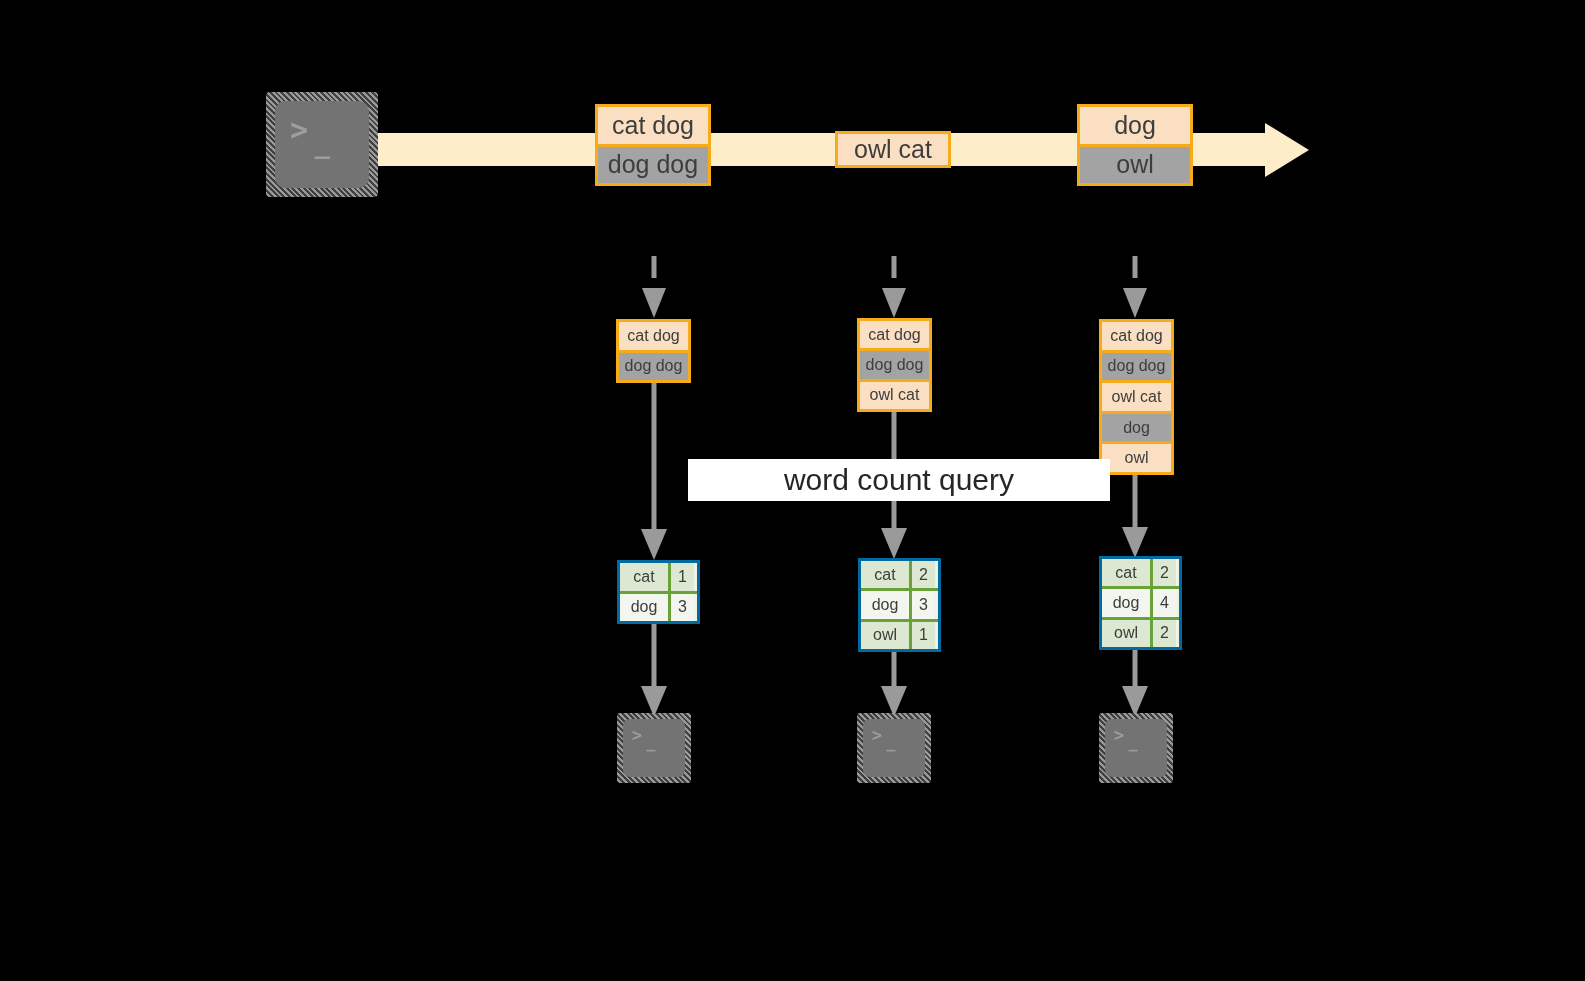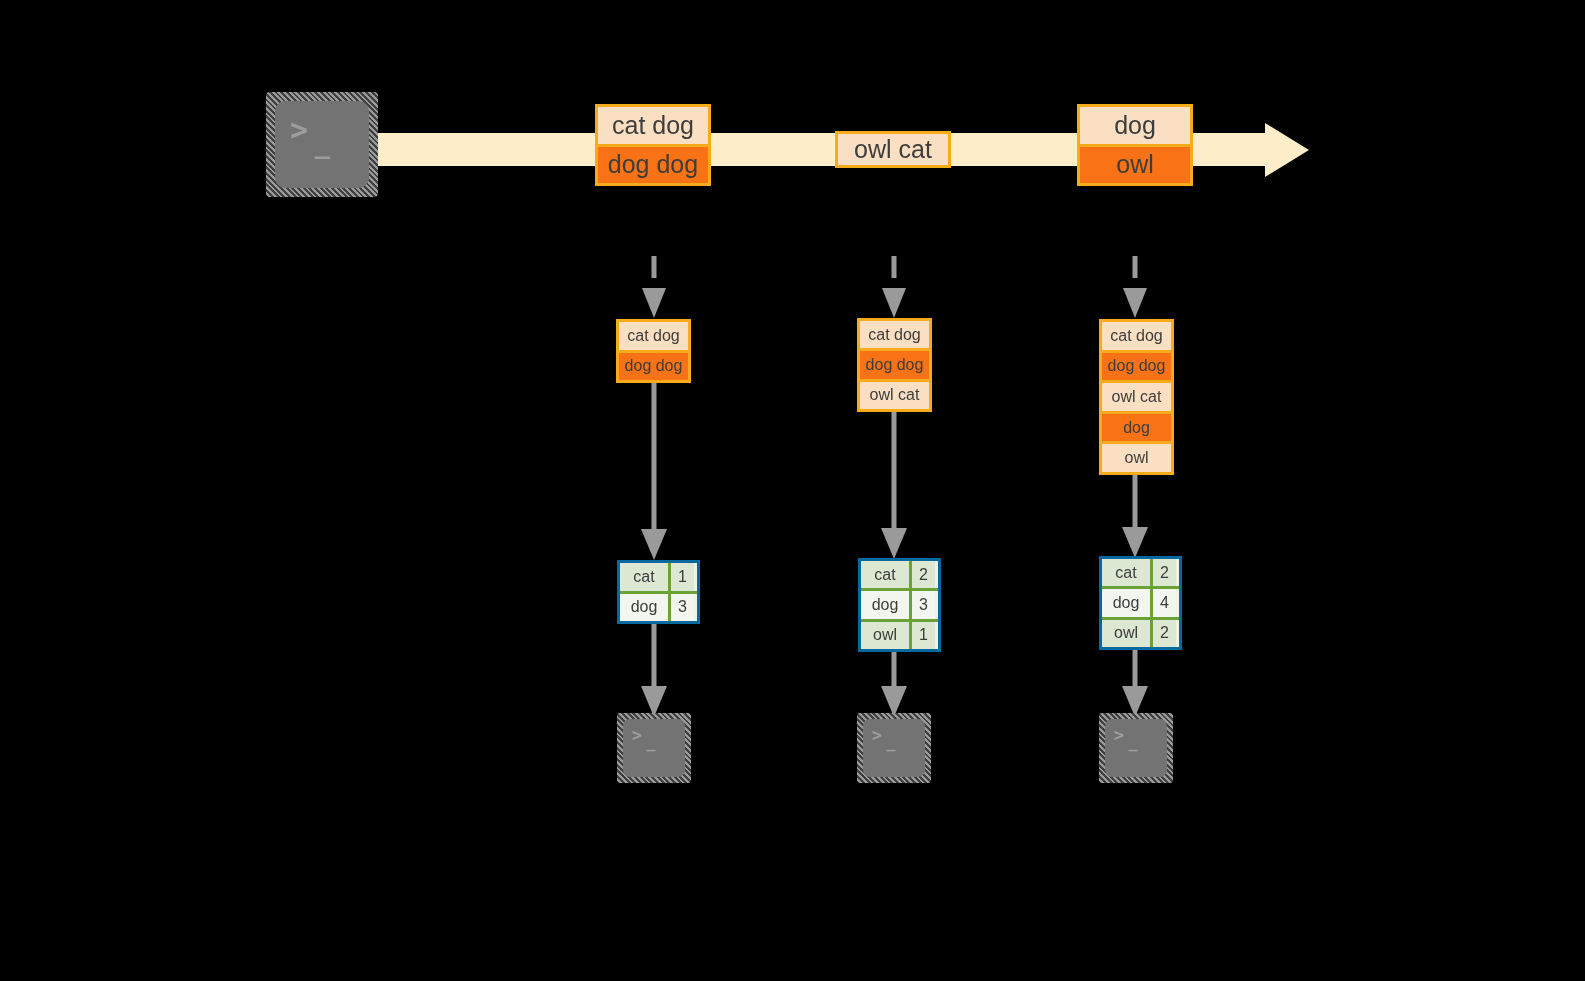--- a/index.html
+++ b/index.html
@@ -68,21 +68,21 @@
     display: flex;
     flex-direction: column;
   }
   .msgbox .cell {
     box-sizing: border-box;
     flex: 1 1 auto;
     display: flex;
     align-items: center;
     justify-content: center;
     color: #3d3d3d;
-    background: #f97316;
+    background: #a3a3a3;
     white-space: nowrap;
   }
   .msgbox .cell.shade { background: #fbdfc2; }
   .msgbox .cell + .cell { border-top: 3px solid #f5ab1a; }
 
   .msgbox.big .cell  { font-size: 25px; }
   .msgbox.mini .cell { font-size: 16px; }
 
   
   .restable {
@@ -277,14 +277,17 @@
     <polygon points="5,36 31,36 18,67" fill="#9a9a9a"></polygon>
   </svg>
 
   <div class="term small" style="left:1099px; top:713px; width:74px; height:70px;">
     <div class="inner">
       <span class="glyph g-gt">&gt;</span>
       <span class="glyph g-us">_</span>
     </div>
   </div>
 
+  <div class="querylabel" style="left:688px; top:459px; width:422px; height:42px;">
+    <span>word count query</span>
+  </div>
 
 </div>
 
 </body></html>

